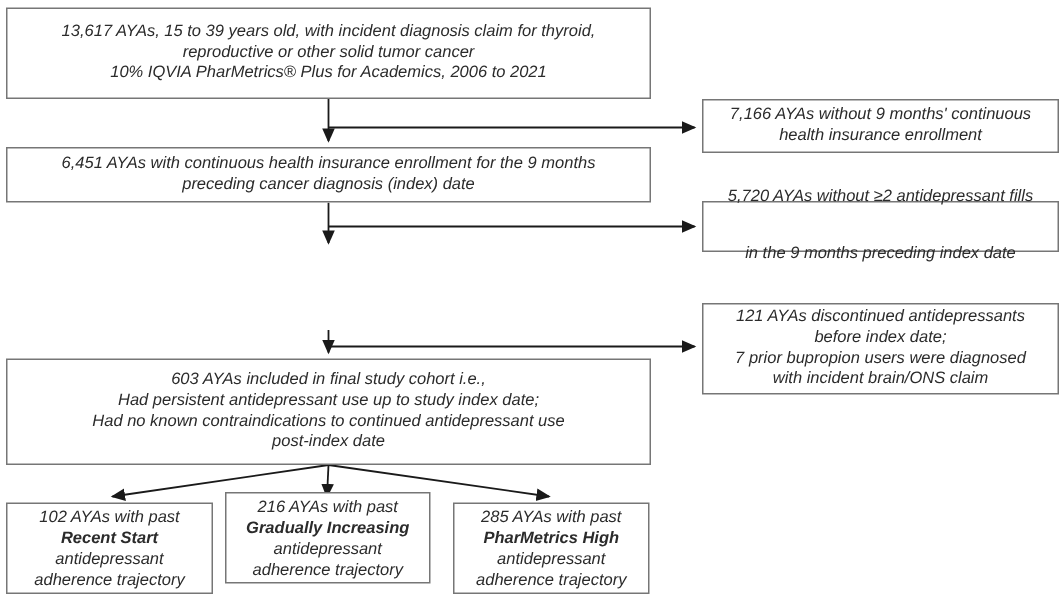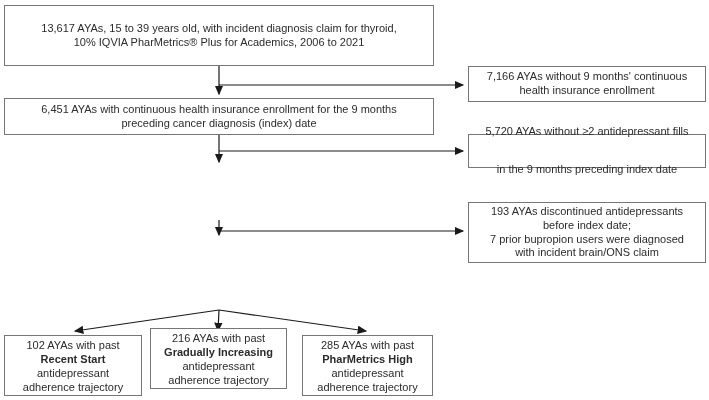--- a/index.html
+++ b/index.html
@@ -3,21 +3,21 @@
 <meta charset="utf-8">
 <style>
   html,body { margin:0; padding:0; }
   body {
     width:709px; height:400px;
     background:var(--page-bg,#ffffff);
     font-family:"Liberation Sans", sans-serif;
     position:relative;
     overflow:hidden;
   }
-  .canvas { position:absolute; left:0; top:0; width:709px; height:400px; }
+  .canvas { position:absolute; left:0; top:0; width:709px; height:400px;font-style:italic; }
   .arrows { position:absolute; left:0; top:0; pointer-events:none; }
   .box {
     position:absolute;
     box-sizing:border-box;
     border:1.3px solid var(--border,#767676);
     background:#ffffff;
     display:flex;
     flex-direction:column;
     justify-content:center;
     align-items:center;
@@ -50,42 +50,49 @@
       <line x1="219" y1="220" x2="219" y2="235" marker-end="url(#ah)"></line>
       <line x1="219" y1="231" x2="463" y2="231" marker-end="url(#ah)"></line>
       <line x1="219" y1="310" x2="75" y2="331" marker-end="url(#ah)"></line>
       <line x1="219" y1="310" x2="218" y2="331" marker-end="url(#ah)"></line>
       <line x1="219" y1="310" x2="366" y2="331" marker-end="url(#ah)"></line>
     </g>
   </svg>
 
   <div class="box" style="left:4px; top:5px; width:430px; height:61px;">
     <div class="ln">13,617 AYAs, 15 to 39 years old, with incident diagnosis claim for thyroid,</div>
+    <div class="ln">reproductive or other solid tumor cancer</div>
     <div class="ln">10% IQVIA PharMetrics® Plus for Academics, 2006 to 2021</div>
   </div>
 
   <div class="box" style="left:4px; top:98px; width:430px; height:37px;justify-content:center;">
     <div class="ln">6,451 AYAs with continuous health insurance enrollment for the 9 months</div>
     <div class="ln">preceding cancer diagnosis (index) date</div>
   </div>
 
 
+  <div class="box" style="left:4px; top:239px; width:430px; height:71px;">
+    <div class="ln">603 AYAs included in final study cohort i.e.,</div>
+    <div class="ln">Had persistent antidepressant use up to study index date;</div>
+    <div class="ln">Had no known contraindications to continued antidepressant use</div>
+    <div class="ln">post-index date</div>
+  </div>
 
   <div class="box" style="left:468px; top:66px; width:238px; height:36px;">
     <div class="ln">7,166 AYAs without 9 months' continuous</div>
     <div class="ln">health insurance enrollment</div>
   </div>
 
   <div class="box" style="left:468px; top:134px; width:238px; height:34px;gap:24px;">
     <div class="ln">5,720 AYAs without ≥2 antidepressant fills</div>
     <div class="ln">in the 9 months preceding index date</div>
   </div>
 
   <div class="box" style="left:468px; top:202px; width:238px; height:61px;">
-    <div class="ln">193 AYAs discontinued antidepressants</div>
+    <div class="ln">121 AYAs discontinued antidepressants</div>
     <div class="ln">before index date;</div>
     <div class="ln">7 prior bupropion users were diagnosed</div>
     <div class="ln">with incident brain/ONS claim</div>
   </div>
 
   <div class="box traj" style="left:4px; top:335px; width:138px; height:61px;">
     <div class="ln">102 AYAs with past</div>
     <div class="ln b">Recent Start</div>
     <div class="ln">antidepressant</div>
     <div class="ln">adherence trajectory</div>

